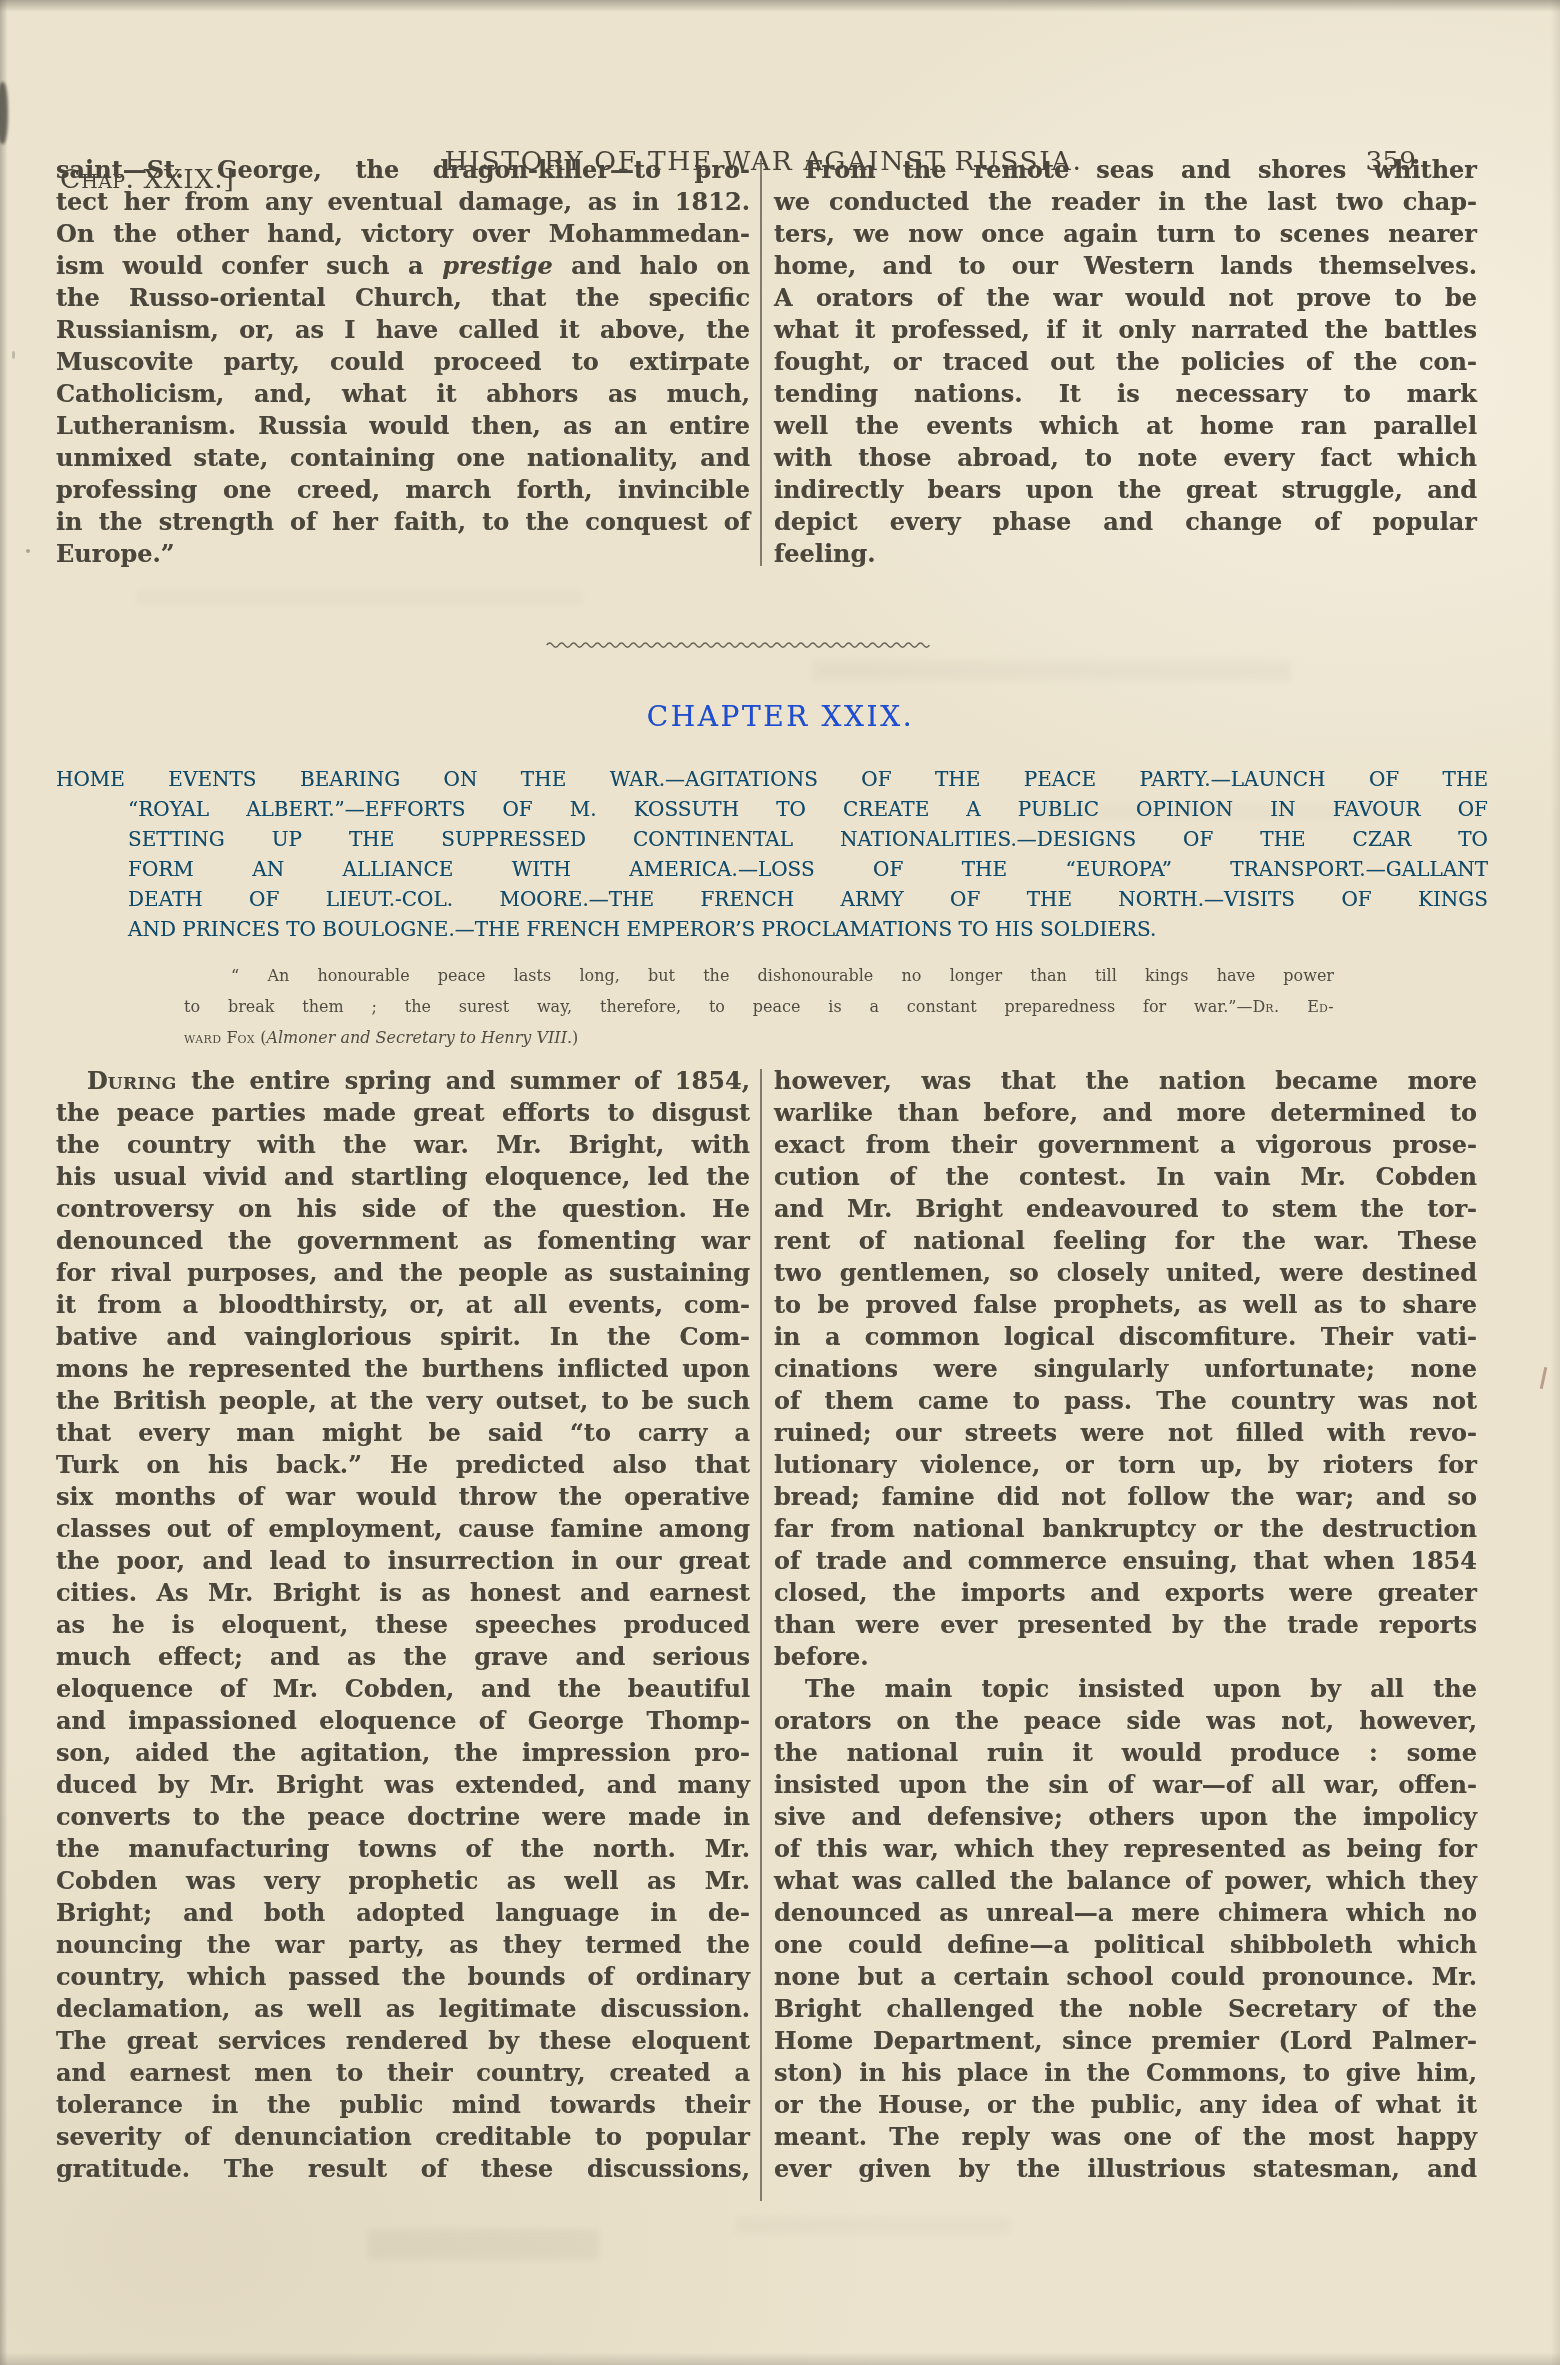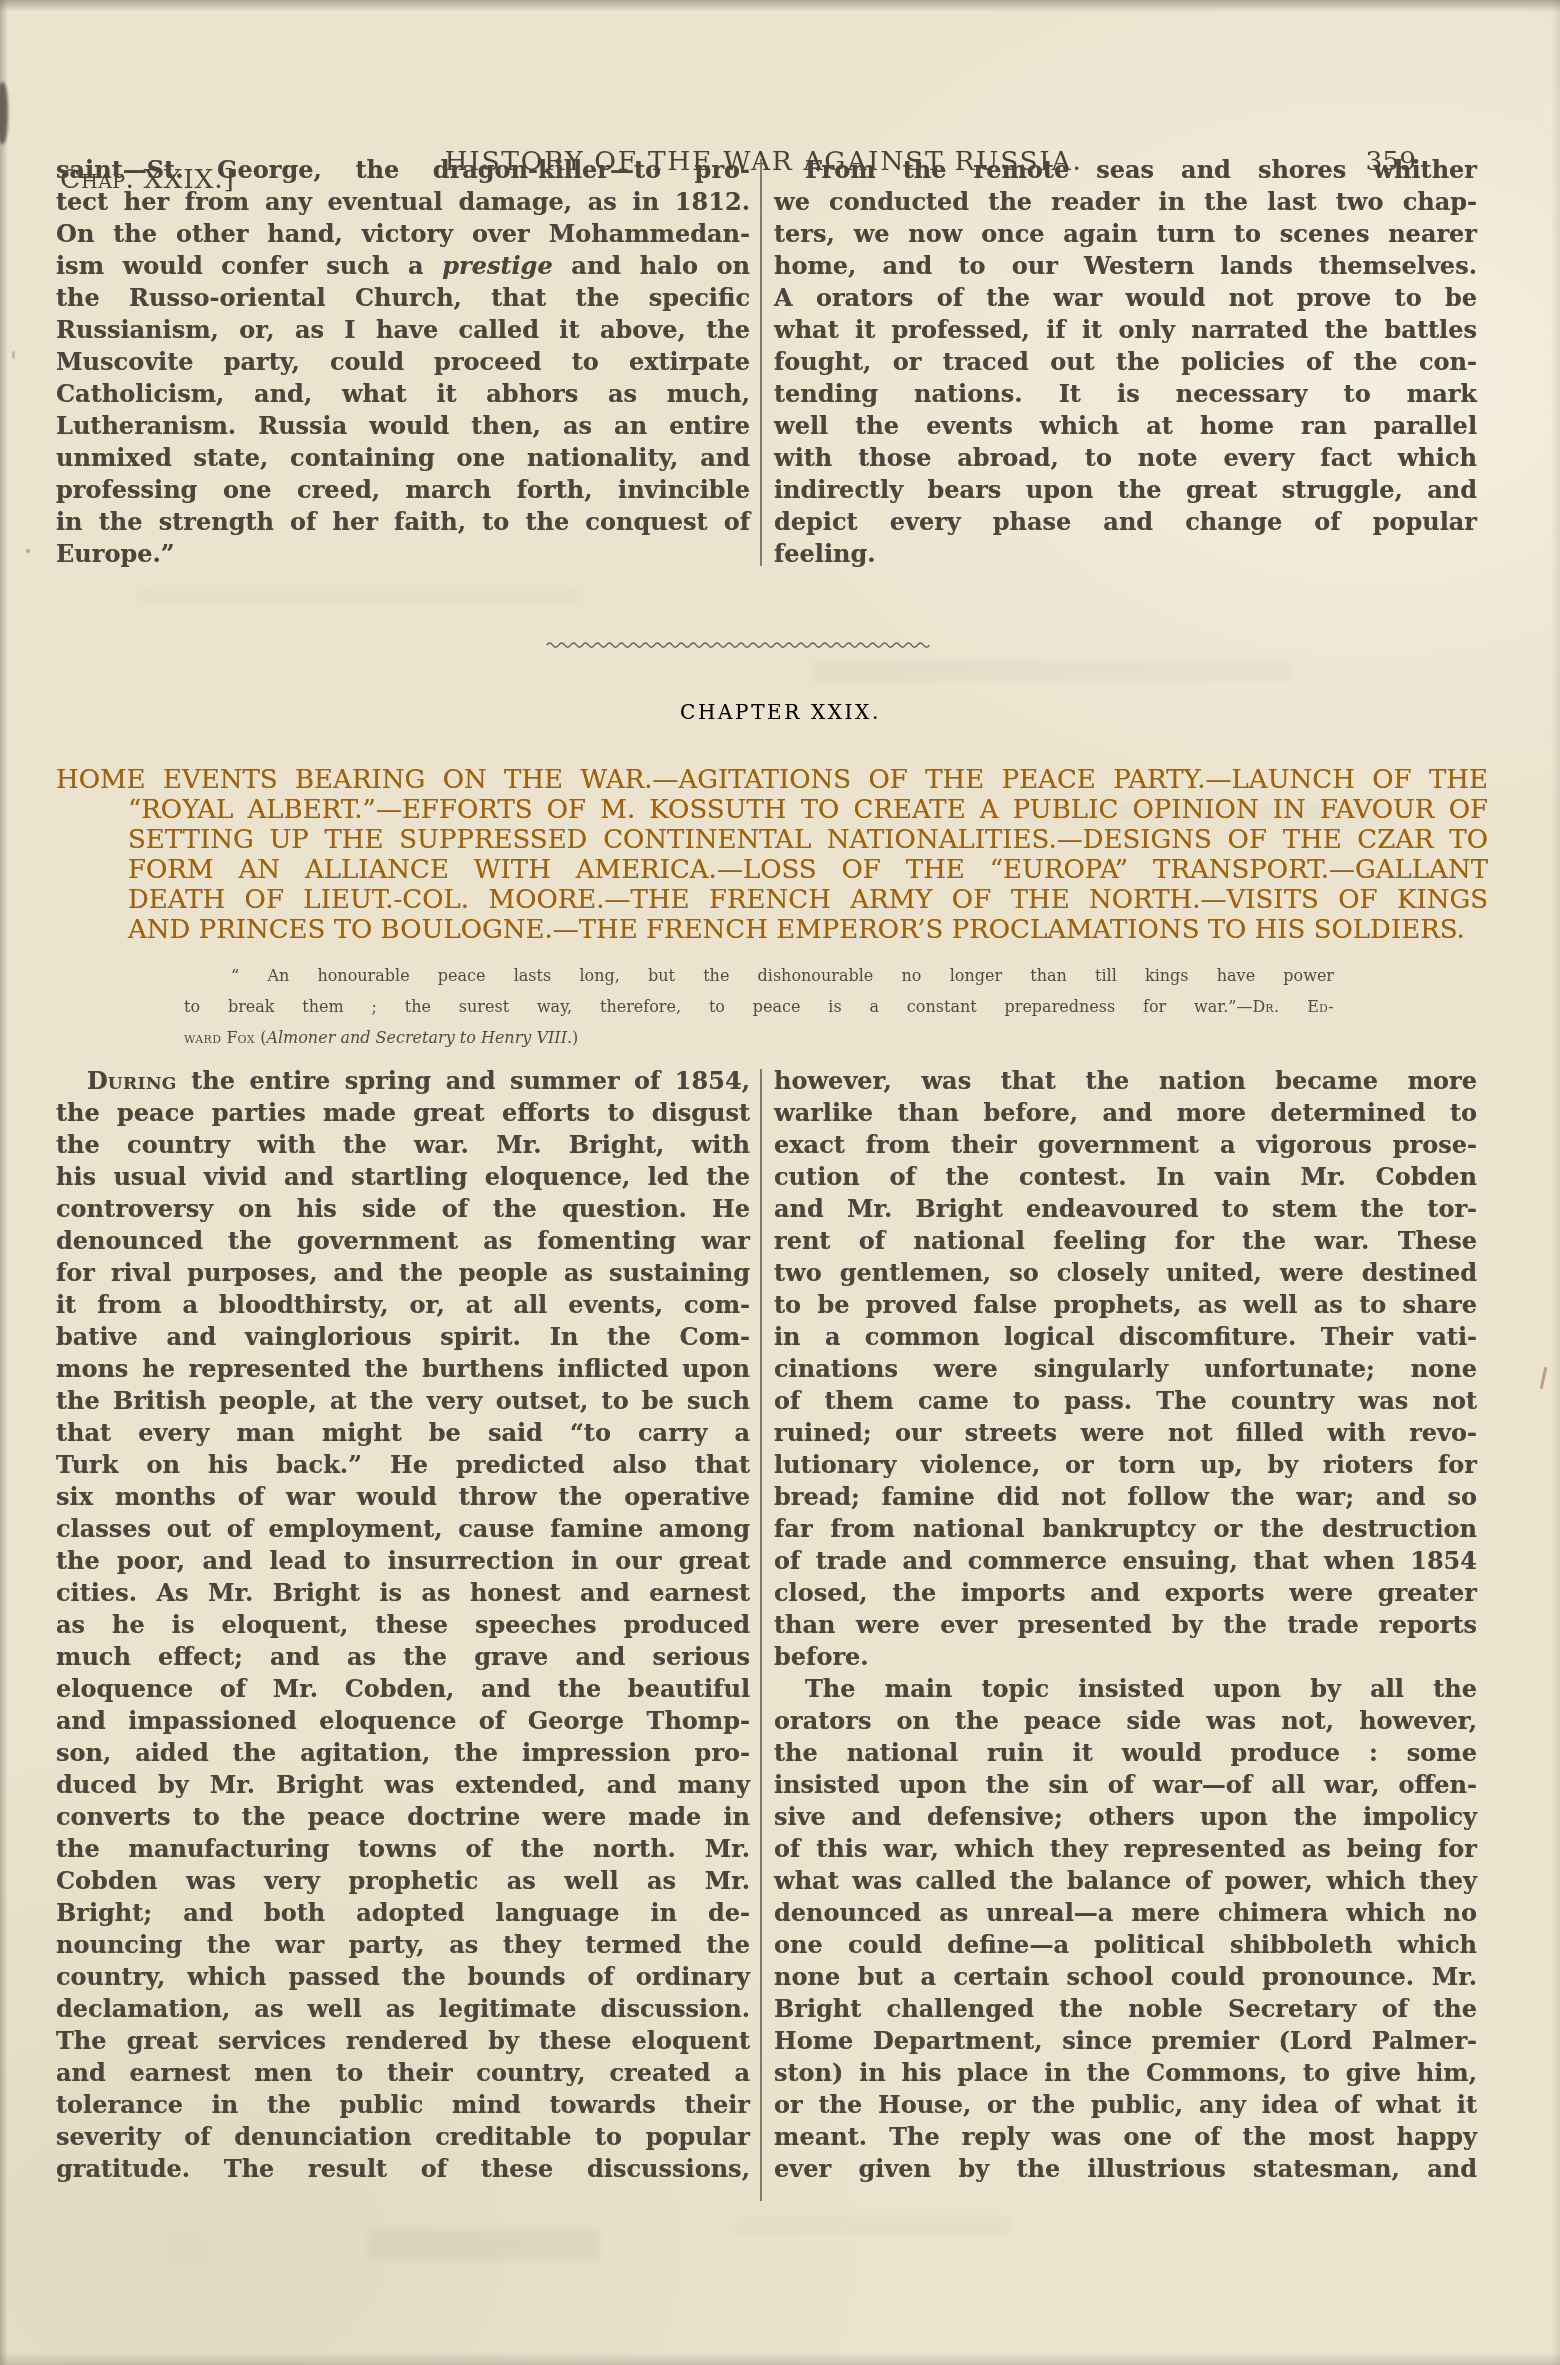--- a/index.html
+++ b/index.html
@@ -36,24 +36,24 @@
   #body-left{top:1065px;left:56px;width:694px;}
   #body-right{top:1065px;left:774px;width:703px;}
 
   .vrule{position:absolute;width:1.7px;background:#6e695d;opacity:.85;}
   #rule-top{left:760px;top:159px;height:407px;}
   #rule-body{left:760px;top:1069px;height:1132px;}
 
   #squiggle{position:absolute;left:545px;top:640px;width:393px;height:10.3px;}
 
   #chapter-heading{position:absolute;top:700px;left:0;width:100%;text-align:center;
-    font-size:20px;letter-spacing:2.6px;color:#000000;text-shadow:0 0 0.4px rgba(69,65,58,.55);}
-
-  #summary{position:absolute;top:764px;left:56px;width:1432px;font-size:26px;line-height:30px;
-    color:#a16207;text-shadow:0 0 0.3px rgba(76,72,62,.5);}
+    font-size:28px;letter-spacing:2.6px;color:#1d4ed8;text-shadow:0 0 0.4px rgba(69,65,58,.55);}
+
+  #summary{position:absolute;top:764px;left:56px;width:1432px;font-size:20px;line-height:30px;
+    color:#0c4a6e;text-shadow:0 0 0.3px rgba(76,72,62,.5);}
   #summary .tline + .tline{padding-left:72px;}
   #summary .tline:last-child{text-align-last:left;}
 
   #epigraph{position:absolute;top:960px;left:184px;width:1150px;font-size:16px;line-height:31px;
     color:#504c42;}
   #epigraph .tline:first-child{text-indent:47px;}
   #epigraph .tline:last-child{text-align-last:left;}
 
   
   .blotch{position:absolute;left:-2.6px;top:82px;width:11px;height:62px;background:#57534a;

